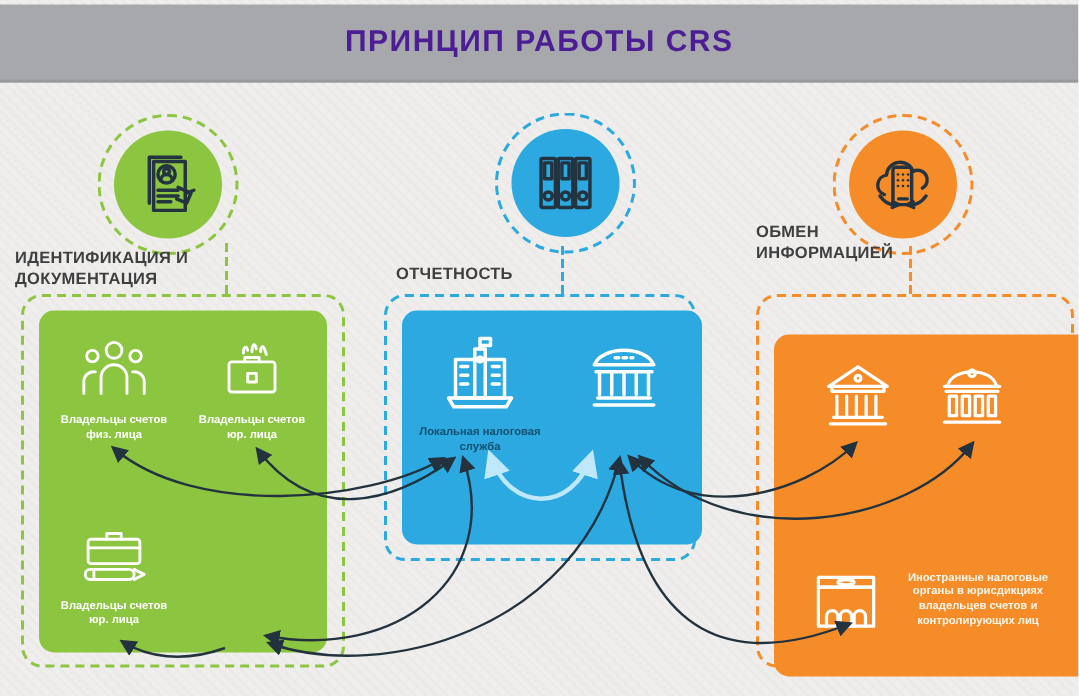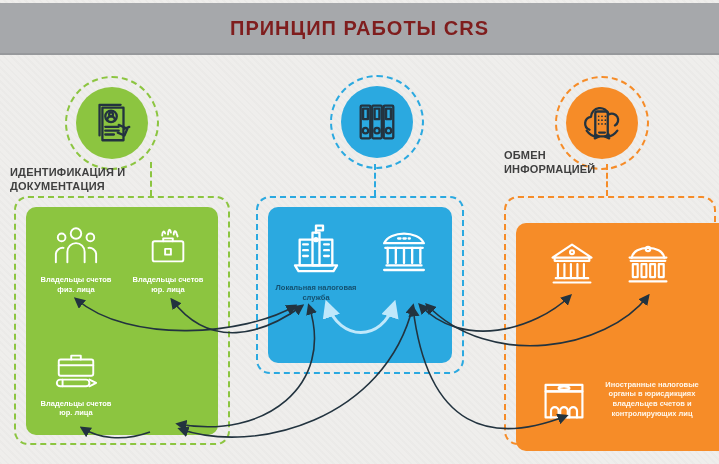--- a/index.html
+++ b/index.html
@@ -2,21 +2,21 @@
 <html><head>
 <meta charset="utf-8">
 <style>
   html,body{margin:0;padding:0;}
   body{font-family:"Liberation Sans","DejaVu Sans",sans-serif;}
   .canvas{position:relative;width:719px;height:464px;overflow:hidden;
     background:#efeeec;
     background-image:repeating-linear-gradient(45deg,rgba(0,0,0,.015) 0 2px,transparent 2px 5px);}
   .header{position:absolute;left:0;top:3px;width:719px;height:50px;background:#a6a8ab;
     border-bottom:2px solid #97999c;display:flex;align-items:center;justify-content:center;}
-  .title{color:#7f1d1d;font-weight:bold;font-size:20px;letter-spacing:1px;}
+  .title{color:#4c1d95;font-weight:bold;font-size:20px;letter-spacing:1px;}
 
   .circ{position:absolute;width:90px;height:90px;border:2px dashed;border-radius:50%;
     display:flex;align-items:center;justify-content:center;background:transparent;}
   .circ-inner{width:72px;height:72px;border-radius:50%;display:flex;align-items:center;justify-content:center;color:#23333f;}
   .circ.g{border-color:#8cc540}.circ.g .circ-inner{background:#8cc540}
   .circ.b{border-color:#2ba9e0}.circ.b .circ-inner{background:#2ba9e0}
   .circ.o{border-color:#f68c28}.circ.o .circ-inner{background:#f68c28}
 
   .vconn{position:absolute;width:0;border-left:2px dashed;}
 
@@ -187,20 +187,21 @@
           <use href="#s-cloudsync"></use>
         </svg>
     </div>
   </div>
 
   <div class="vconn" style="left:150px;top:162px;height:34px;border-color:#8cc540"></div>
   <div class="vconn" style="left:374px;top:164px;height:32px;border-color:#2ba9e0"></div>
   <div class="vconn" style="left:606px;top:164px;height:32px;border-color:#f68c28"></div>
 
   <div class="sec-title" style="left:10px;top:166px;width:118px">ИДЕНТИФИКАЦИЯ И ДОКУМЕНТАЦИЯ</div>
+  <div class="sec-title" style="left:264px;top:177px;width:130px">ОТЧЕТНОСТЬ</div>
   <div class="sec-title" style="left:504px;top:149px;width:100px">ОБМЕН ИНФОРМАЦИЕЙ</div>
 
   <div class="dash g" style="left:14px;top:196px;width:212px;height:245px"></div>
   <div class="dash b" style="left:256px;top:196px;width:204px;height:174px"></div>
   <div class="dash o" style="left:504px;top:196px;width:208px;height:245px"></div>
 
   <div class="solid green-box" style="left:26px;top:207px;width:192px;height:228px">
     <div class="cell">
       <span class="icn sz46">
           <svg class="ic">
@@ -220,21 +221,21 @@
     <div class="cell">
       <span class="icn sz46">
           <svg class="ic">
             <use href="#s-case-pen"></use>
           </svg>
         </span>
       <span class="lbl">Владельцы счетов юр. лица</span>
     </div>
   </div>
 
-  <div class="solid blue-box" style="left:268px;top:207px;width:184px;height:156px">
+  <div class="solid blue-box" style="left:268px;top:207px;width:200px;height:156px">
     <div class="cell">
       <span class="icn sz56">
           <svg class="ic">
             <use href="#s-taxoffice"></use>
           </svg>
         </span>
       <span class="lbl navy">Локальная налоговая служба</span>
     </div>
     <div class="cell">
       <span class="icn sz56">

